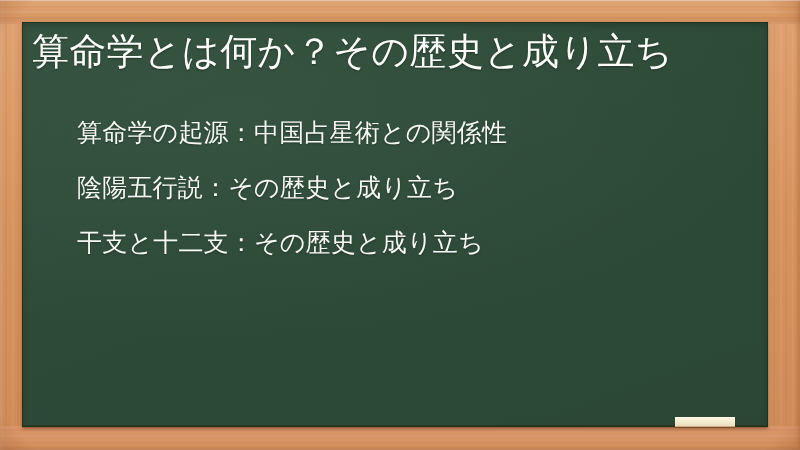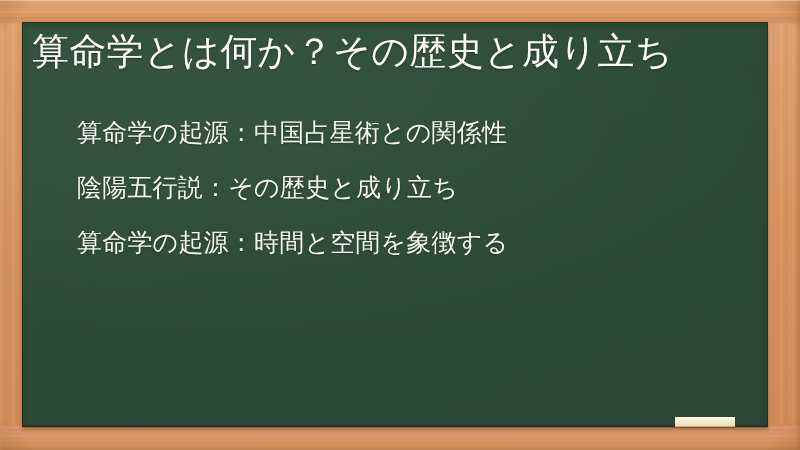--- a/index.html
+++ b/index.html
@@ -200,21 +200,21 @@
   <div class="frame-edge-highlight"></div>
 
   <div class="board">
     <div class="board-inner">
 
       <div class="title">算命学とは何か？その歴史と成り立ち</div>
 
       <ul class="bullets">
         <li class="bullet">算命学の起源：中国占星術との関係性</li>
         <li class="bullet">陰陽五行説：その歴史と成り立ち</li>
-        <li class="bullet">算命学の起源：時間と空間を象徴する</li>
+        <li class="bullet">干支と十二支：その歴史と成り立ち</li>
       </ul>
 
     </div>
   </div>
 
   <div class="board-bottom-shadow"></div>
   <div class="chalk"></div>
   <div class="chalk-shadow"></div>
 
 </div>

